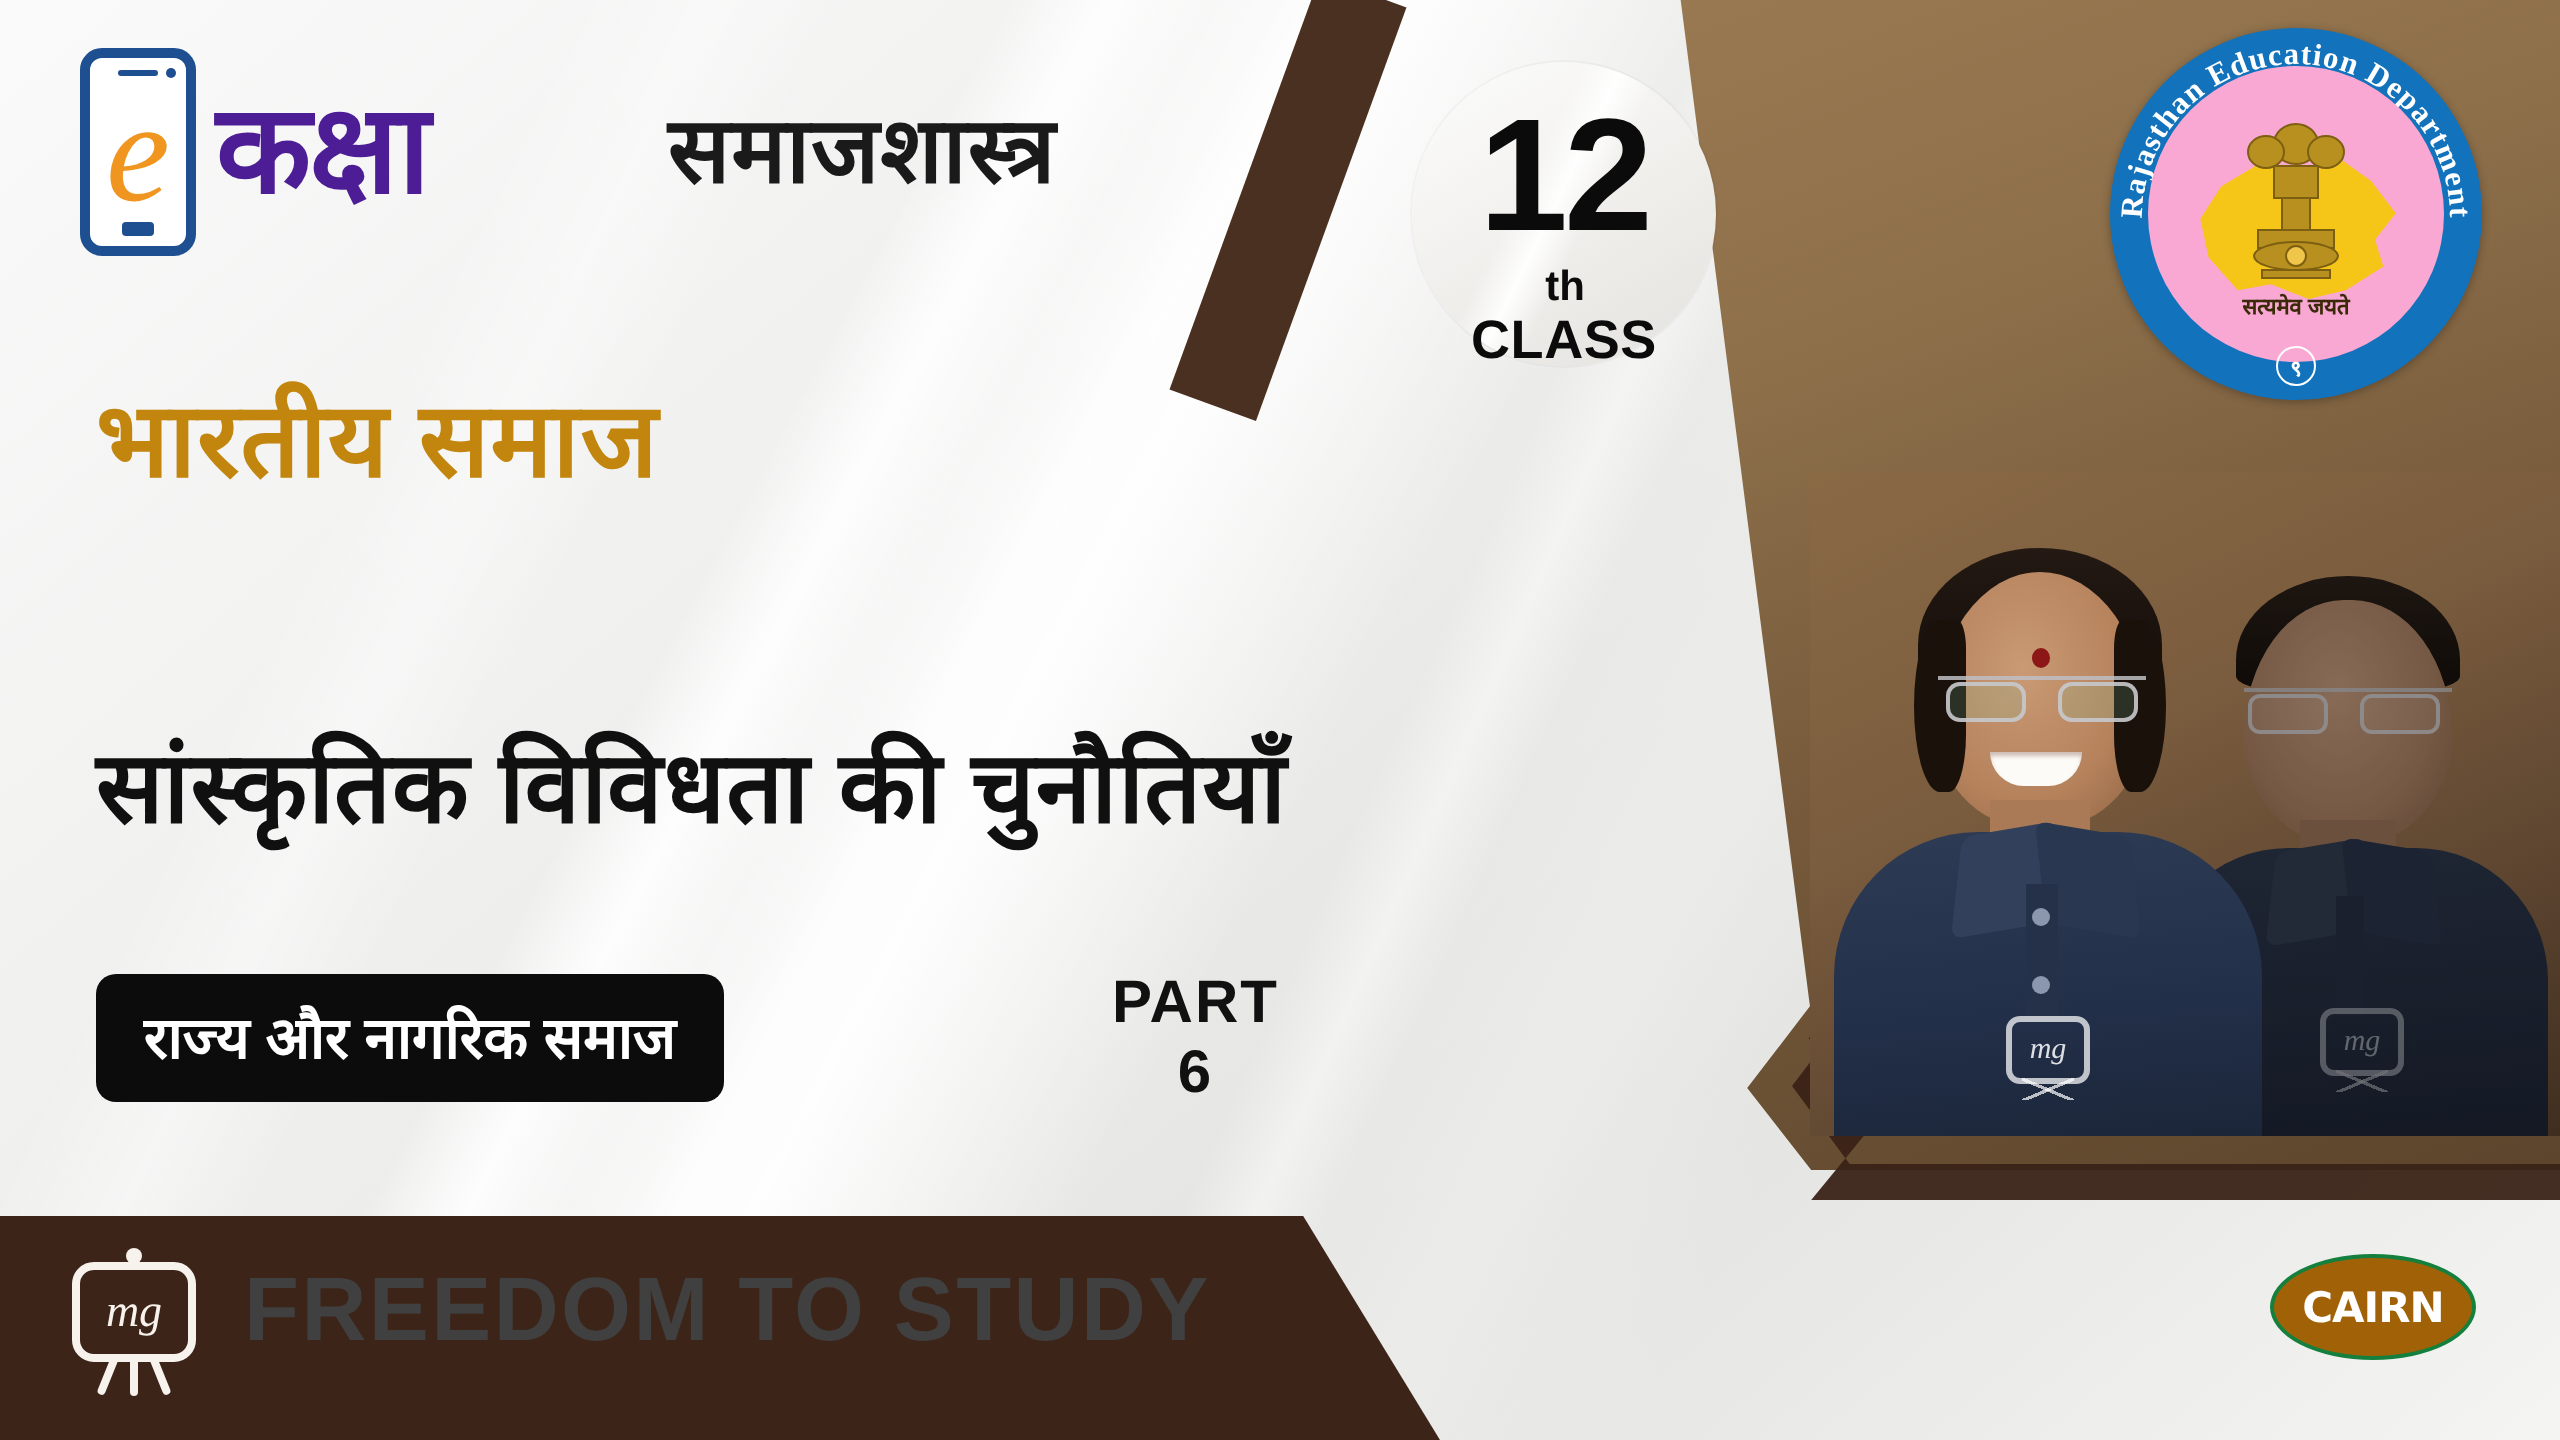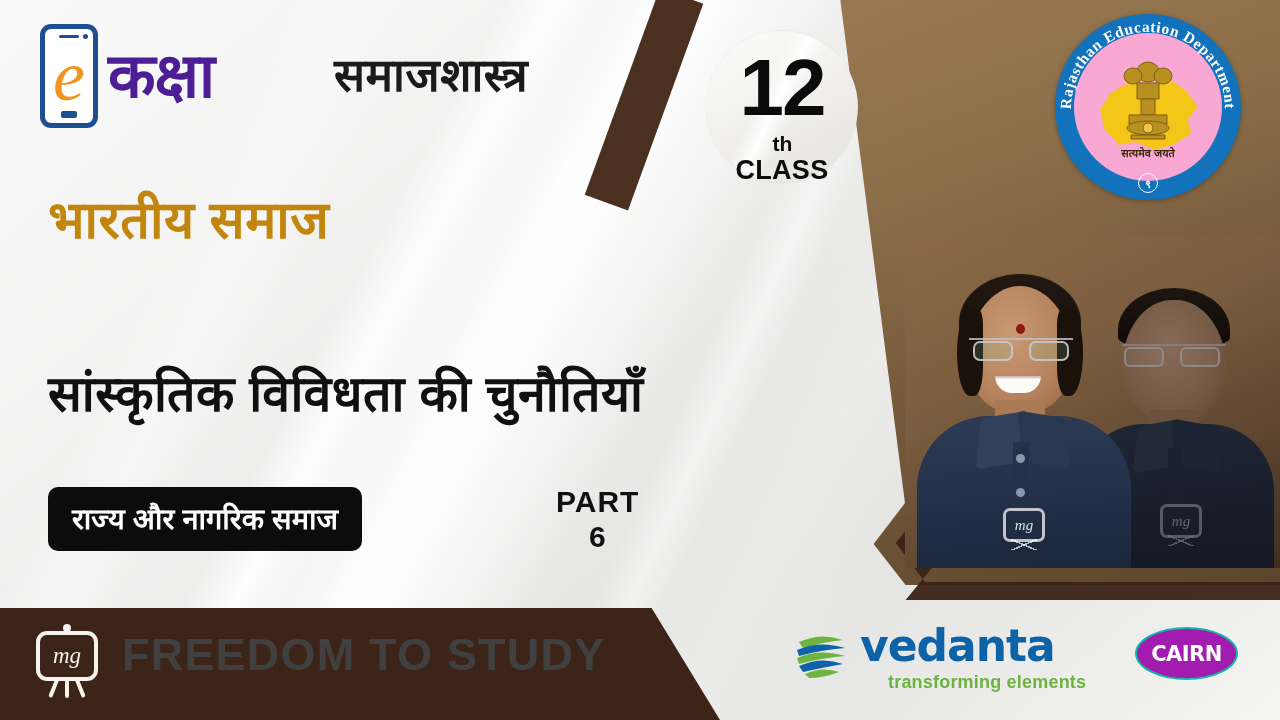--- a/index.html
+++ b/index.html
@@ -229,21 +229,21 @@
 
   
   .vedanta{ position:absolute; left:793px; top:624px; display:flex; align-items:flex-start; gap:11px; }
   .vedanta .globe{ position:relative; width:56px; height:56px; margin-top:4px; }
   .vedanta .globe svg{ display:block; }
   .vedanta .vwords{ display:flex; flex-direction:column; }
   .vedanta .vname{ font-size:44px; font-weight:700; color:#0e62a8; letter-spacing:-1px; line-height:1; font-family:"DejaVu Sans", sans-serif; }
   .vedanta .vtag{ font-size:18px; font-weight:700; color:#6cb33f; margin-top:4px; margin-left:28px; letter-spacing:.2px; }
   .cairn{
     position:absolute; left:1135px; top:627px; width:103px; height:53px;
-    border-radius:50%; background:#a21caf; border:2px solid #14b8a6;
+    border-radius:50%; background:#a16207; border:2px solid #15803d;
     display:flex; align-items:center; justify-content:center;
   }
   .cairn span{ font-size:21px; font-weight:700; color:#ffffff; letter-spacing:-.5px; font-family:"DejaVu Sans", sans-serif; }
 </style>
 </head>
 <body>
 
 <div id="stage">
 
   <div class="bg-base"></div>
@@ -358,32 +358,17 @@
     <span class="mg-text">mg</span>
     <span class="knob"></span>
     <span class="easel">
       <i class="leg l"></i>
         <i class="leg m"></i>
         <i class="leg r"></i>
     </span>
   </div>
   <div class="freedom">FREEDOM TO STUDY</div>
 
-  <div class="vedanta">
-    <div class="globe">
-      <svg width="56" height="56" viewBox="0 0 56 56">
-        <path d="M6 14 Q28 4 50 12 Q30 14 10 20 Z" fill="#6cb33f"></path>
-        <path d="M4 22 Q26 12 52 20 Q28 22 6 28 Z" fill="#0e62a8"></path>
-        <path d="M4 30 Q26 20 52 28 Q28 30 6 36 Z" fill="#6cb33f"></path>
-        <path d="M6 38 Q28 28 50 36 Q28 40 10 44 Z" fill="#0e62a8"></path>
-        <path d="M12 46 Q30 38 46 44 Q30 50 16 50 Z" fill="#6cb33f"></path>
-      </svg>
-    </div>
-    <div class="vwords">
-      <span class="vname">vedanta</span>
-      <span class="vtag">transforming elements</span>
-    </div>
-  </div>
   <div class="cairn">
     <span>CAIRN</span>
   </div>
 
 </div>
 
 </body></html>

